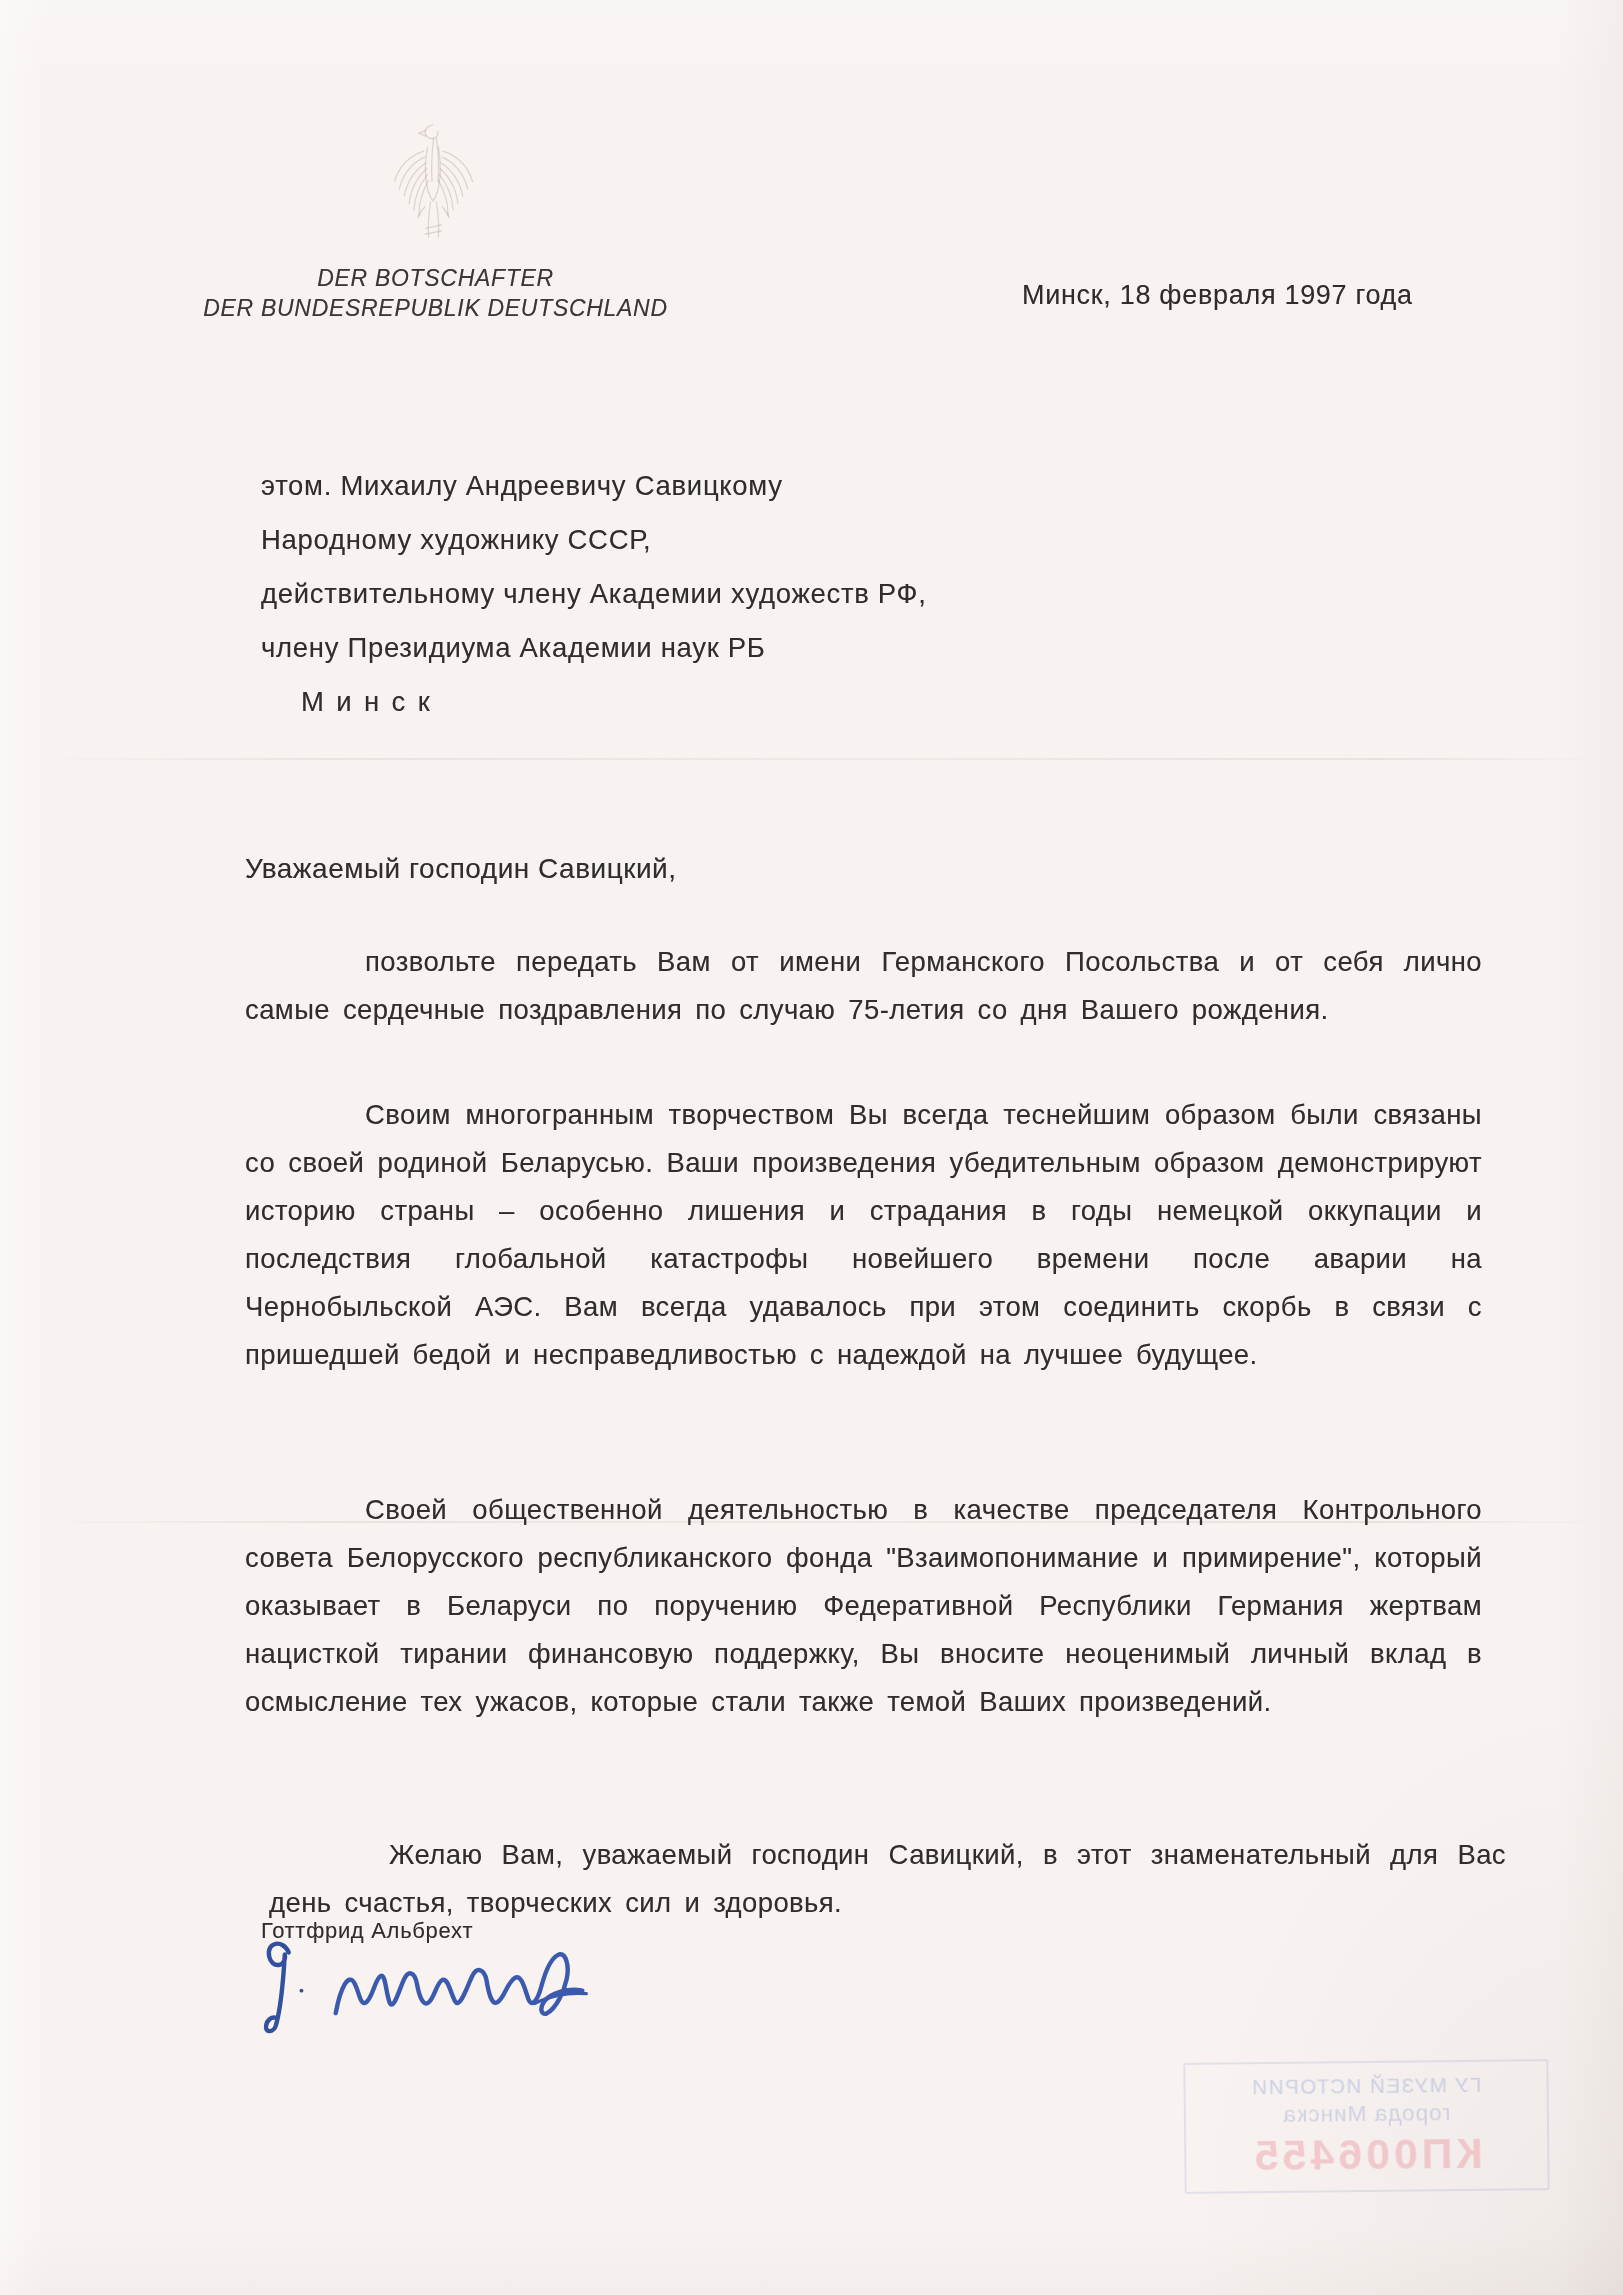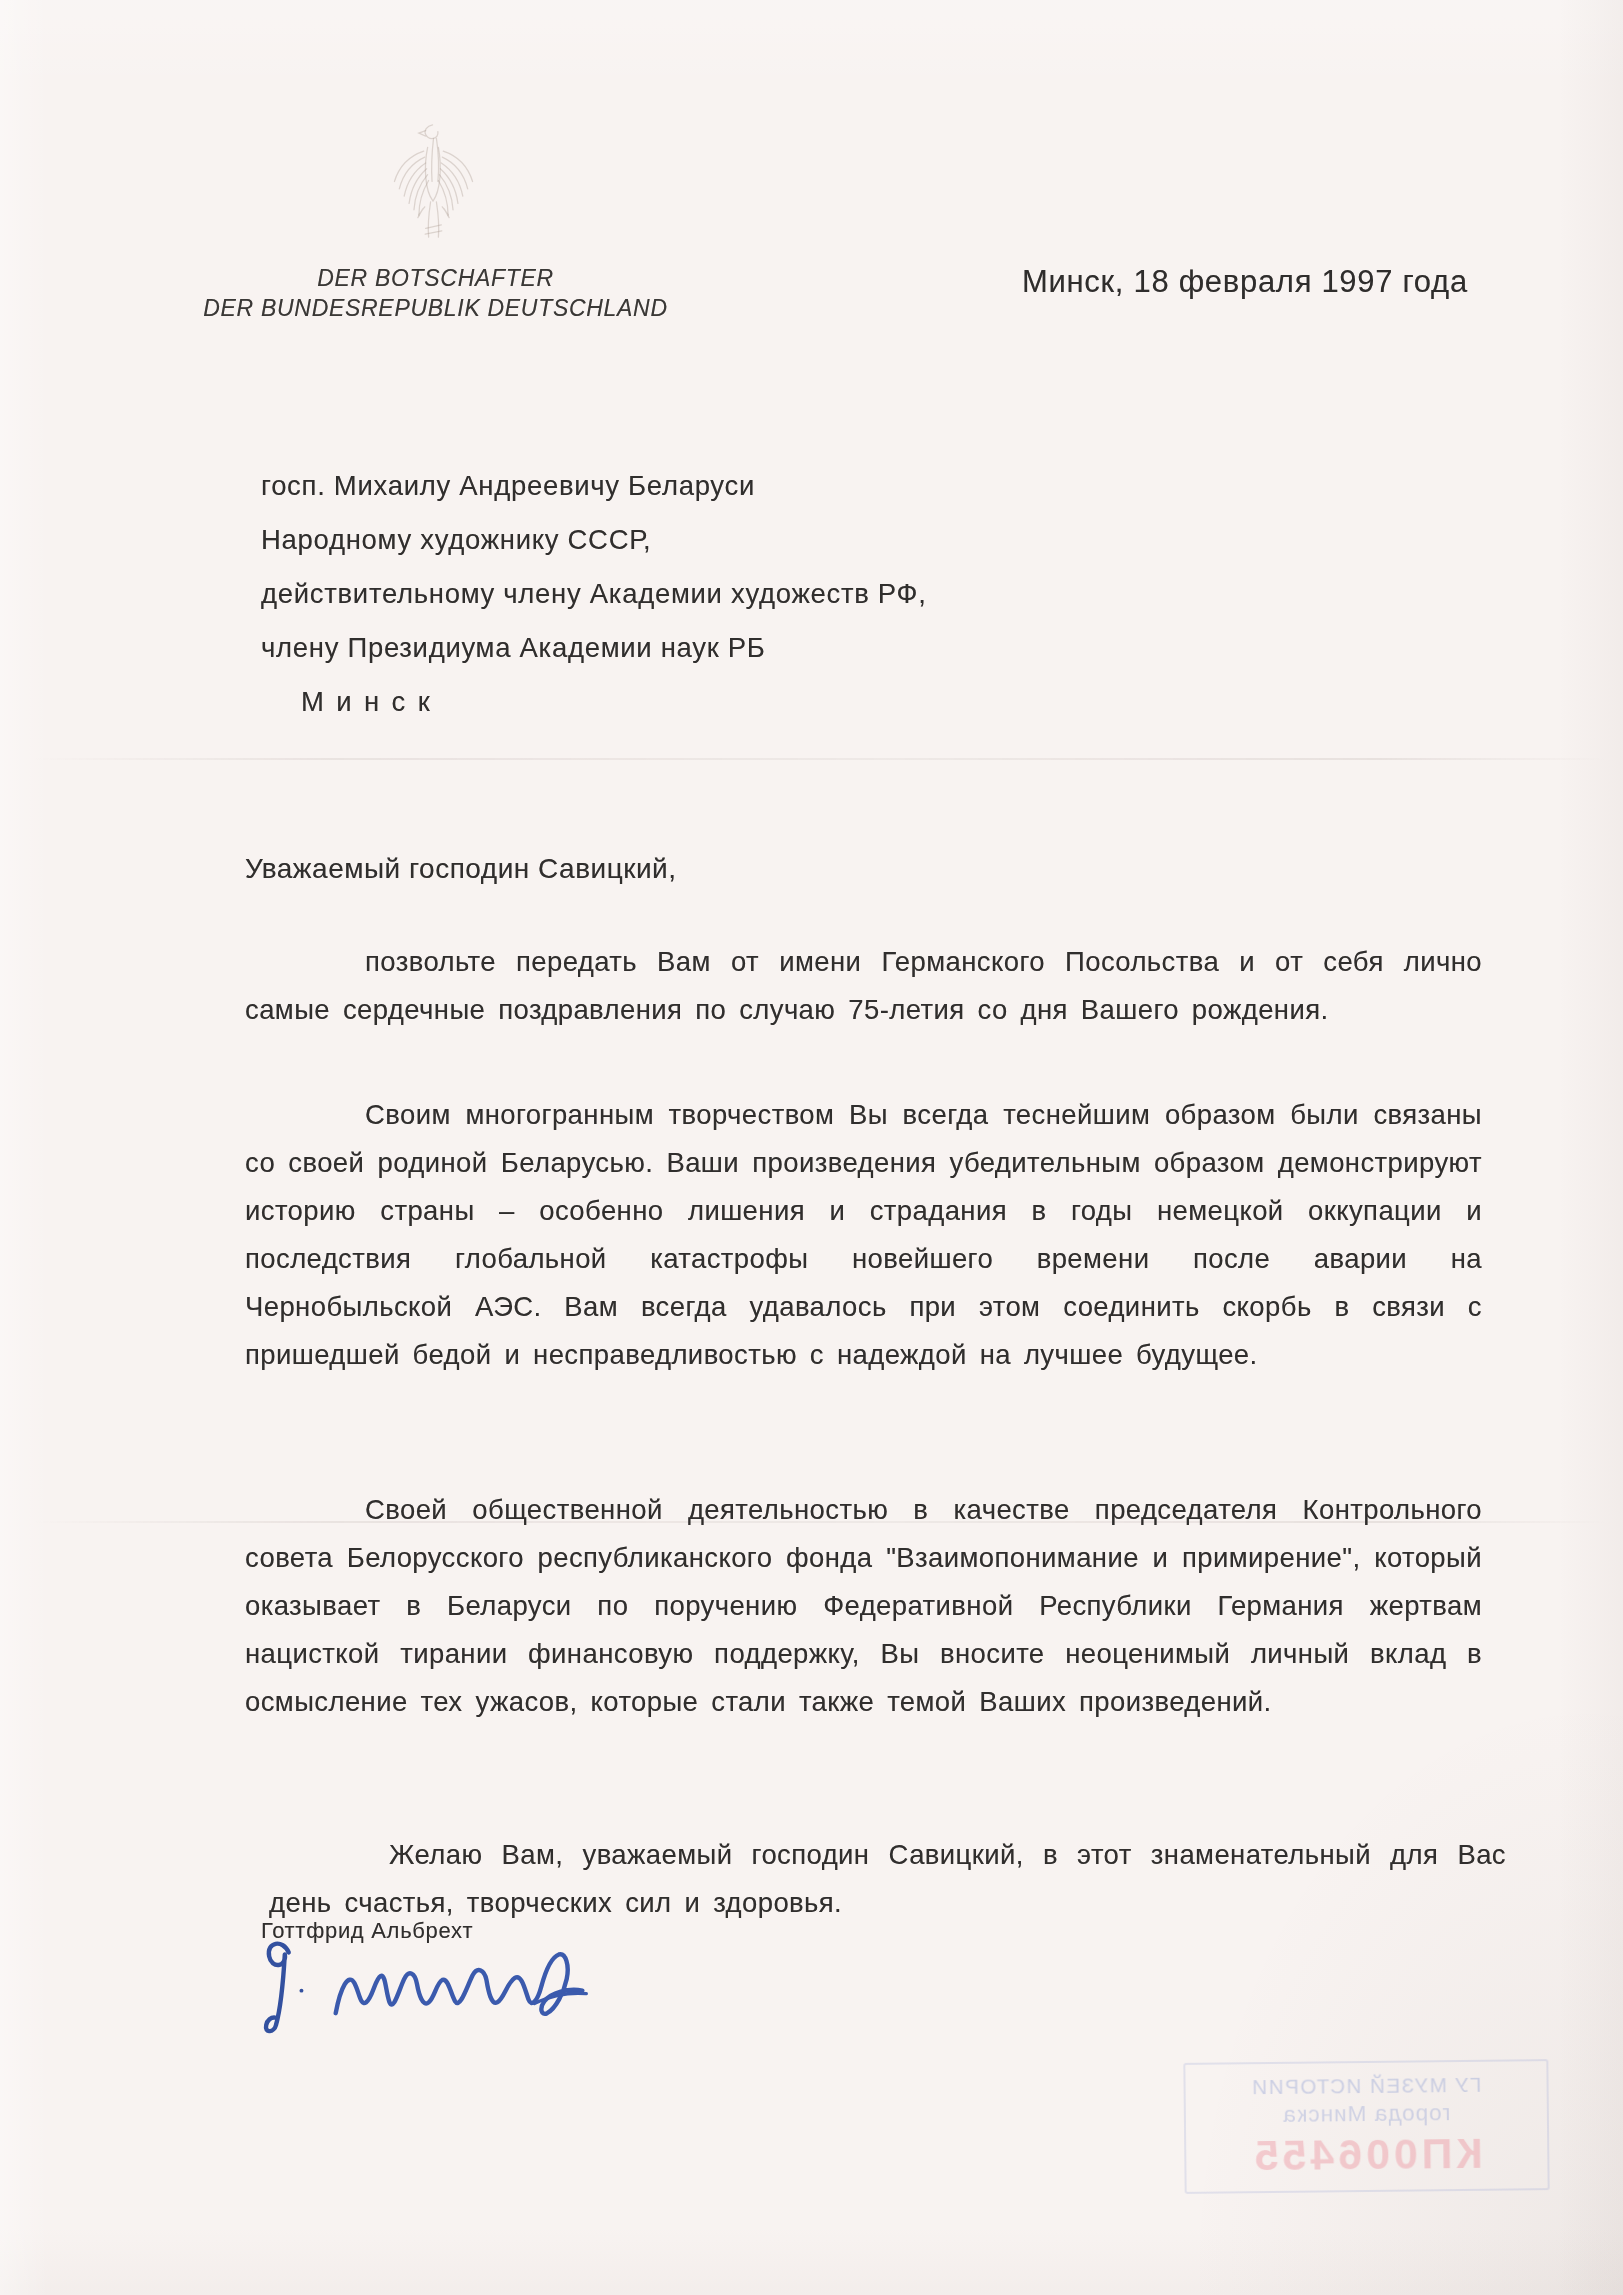--- a/index.html
+++ b/index.html
@@ -34,22 +34,22 @@
     text-align: center;
     font-size: 23px;
     letter-spacing: 0.7px;
     line-height: 30px;
     color: #3a3836;
     text-shadow: 0 0 0.5px rgba(60,56,54,0.45);
     font-style: italic;
   }
   .dateline {
     position: absolute;
-    left: 1022px; top: 264px;
-    font-size: 31px;
+    left: 1022px; top: 280px;
+    font-size: 27px;
     letter-spacing: 0.7px;
     color: #2f2d2c;
     text-shadow: 0 0 0.5px rgba(60,56,54,0.4);
     white-space: nowrap;
   }
   .recipient {
     position: absolute;
     left: 261px; top: 459px;
     font-size: 27.5px;
     letter-spacing: 0.7px;
@@ -166,21 +166,21 @@
   </svg>
 
   <div class="letterhead">
     <div>DER BOTSCHAFTER</div>
     <div>DER BUNDESREPUBLIK DEUTSCHLAND</div>
   </div>
 
   <div class="dateline">Минск, 18 февраля 1997 года</div>
 
   <div class="recipient">
-    <div>госп. Михаилу Андреевичу Беларуси</div>
+    <div>этом. Михаилу Андреевичу Савицкому</div>
     <div>Народному художнику СССР,</div>
     <div>действительному члену Академии художеств РФ,</div>
     <div>члену Президиума Академии наук РБ</div>
     <div class="city">Минск</div>
   </div>
 
   <div class="salutation">Уважаемый господин Савицкий,</div>
 
   <div class="para" id="para-0">позвольте передать Вам от имени Германского Посольства и от себя лично самые сердечные поздравления по случаю 75-летия со дня Вашего рождения.</div>
   <div class="para" id="para-1">Своим многогранным творчеством Вы всегда теснейшим образом были связаны со своей родиной Беларусью. Ваши произведения убедительным образом демонстрируют историю страны – особенно лишения и страдания в годы немецкой оккупации и последствия глобальной катастрофы новейшего времени после аварии на Чернобыльской АЭС. Вам всегда удавалось при этом соединить скорбь в связи с пришедшей бедой и несправедливостью с надеждой на лучшее будущее.</div>

